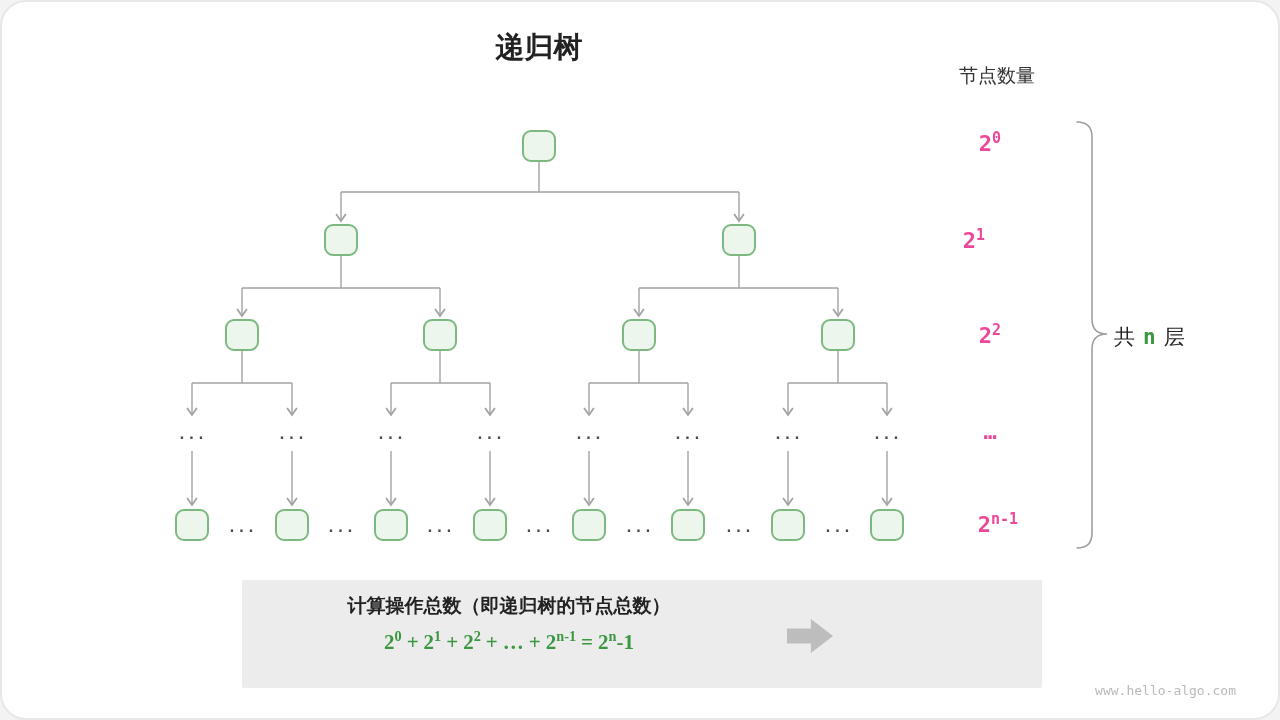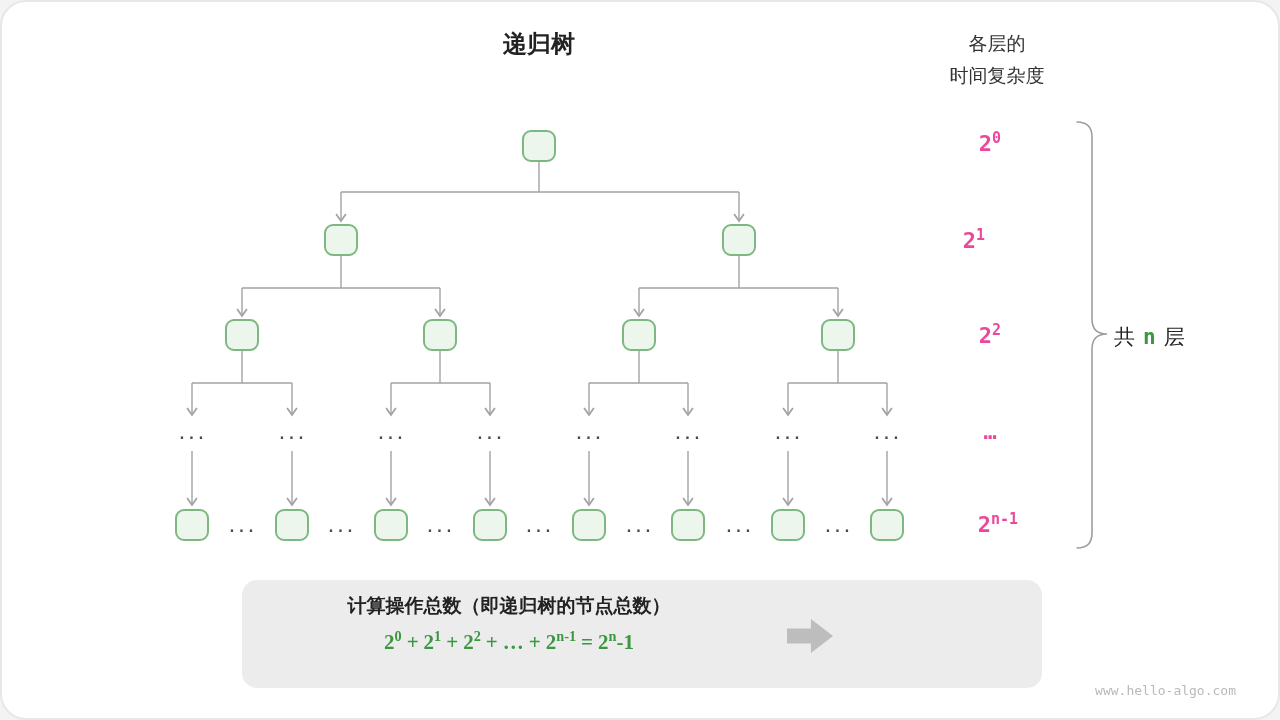--- a/index.html
+++ b/index.html
@@ -11,21 +11,21 @@
     position:relative;
     width:1280px; height:720px;
     background:#ffffff;
     border:2px solid #e7e7e7;
     border-radius:26px;
     overflow:hidden;
   }
   .abs { position:absolute; }
 
   
-  .title   { left:387px; top:26px;  width:300px; text-align:center; font-size:24px; font-weight:700; color:#222; }
+  .title   { left:387px; top:26px;  width:300px; text-align:center; font-size:29px; font-weight:700; color:#222; }
   .subtitle{ left:387px; top:62px;  width:300px; text-align:center; font-size:20px; color:#333; }
   .col-label { left:915px; width:160px; text-align:center; font-size:19px; color:#333; }
   .col-label.l1 { top:29px; }
   .col-label.l2 { top:61px; }
 
   
   .node {
     position:absolute;
     width:34px; height:32px;
     background:#ecf6ec;
@@ -63,21 +63,21 @@
     white-space:nowrap;
   }
   .nvar {
     font-family:"DejaVu Sans Mono", monospace;
     font-weight:700; color:#3b9740; margin:0 8px;
   }
 
   
   .summary {
     left:240px; top:578px; width:800px; height:108px;
-    background:#ececec; border-radius:15px;
+    background:#ececec; border-radius:2px;
   }
   .s-left-title  { position:absolute; left:0;   top:13px; width:534px; text-align:center; font-size:19px; font-weight:700; color:#222; }
   .s-formula     { position:absolute; left:0;   top:48px; width:534px; text-align:center;
                    font-family:Liberation Serif, serif; font-size:21px; font-weight:700; color:#3b9740; white-space:nowrap; }
   .s-formula .op { margin:0 5px; }
   .s-arrow       { position:absolute; left:545px; top:39px; width:46px; height:34px; background:#bdbdbd;
                    clip-path:polygon(0 28%, 52% 28%, 52% 0, 100% 50%, 52% 100%, 52% 72%, 0 72%); }
   .s-right-title { position:absolute; left:596px; top:13px; width:170px; text-align:center; font-size:19px; font-weight:700; color:#222; }
   .s-complexity  { position:absolute; left:566px; top:48px; width:230px; text-align:center;
                    font-size:20px; font-weight:700; color:#e0312a; white-space:nowrap; }
@@ -89,22 +89,21 @@
     font-family:"DejaVu Sans Mono", monospace;
     font-size:13px; color:#b9b9b9;
   }
 </style>
 </head>
 <body>
 
 <div class="canvas">
 
   <div class="abs title">递归树</div>
-  <div class="abs col-label l1">各层的</div>
-  <div class="abs col-label l2">时间复杂度</div>
+  <div class="abs col-label l2">节点数量</div>
 
   <svg class="abs" style="left:0;top:0" width="1280" height="720" viewBox="0 0 1280 720">
     <defs>
       <marker id="arr" markerWidth="9" markerHeight="9" refX="6.5" refY="4.5" orient="auto">
         <path d="M1.5 1 L6.5 4.5 L1.5 8" fill="none" stroke="#a3a3a3" stroke-width="1.3"></path>
       </marker>
     </defs>
     <g fill="none" stroke="#a3a3a3" stroke-width="1.4">
 
       <path d="M537 160 V190 M339 190 H737

